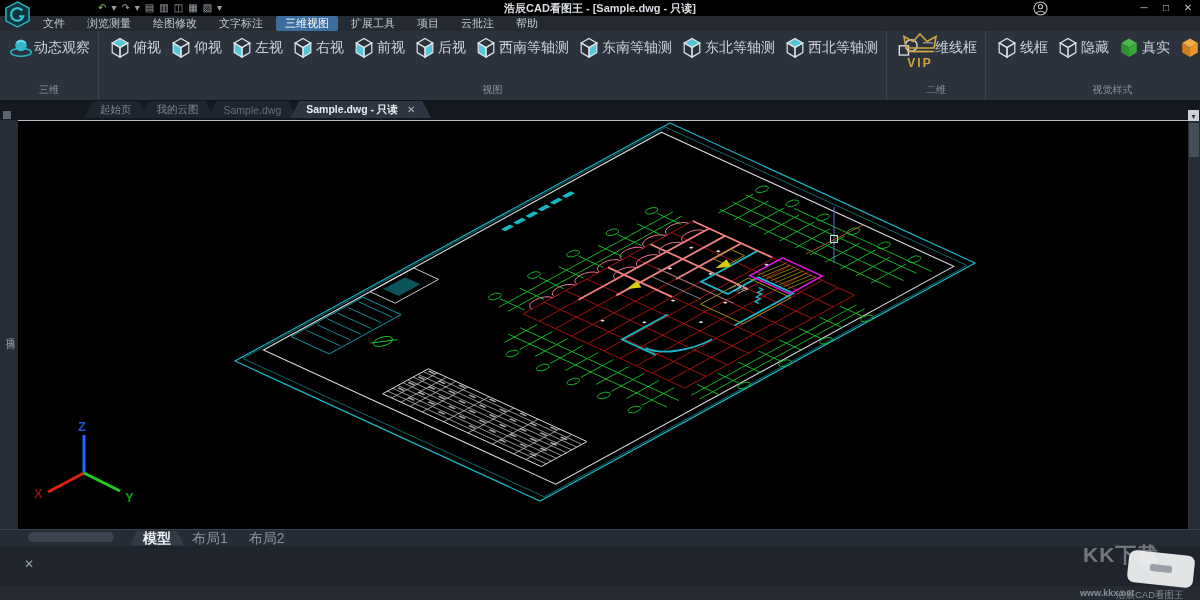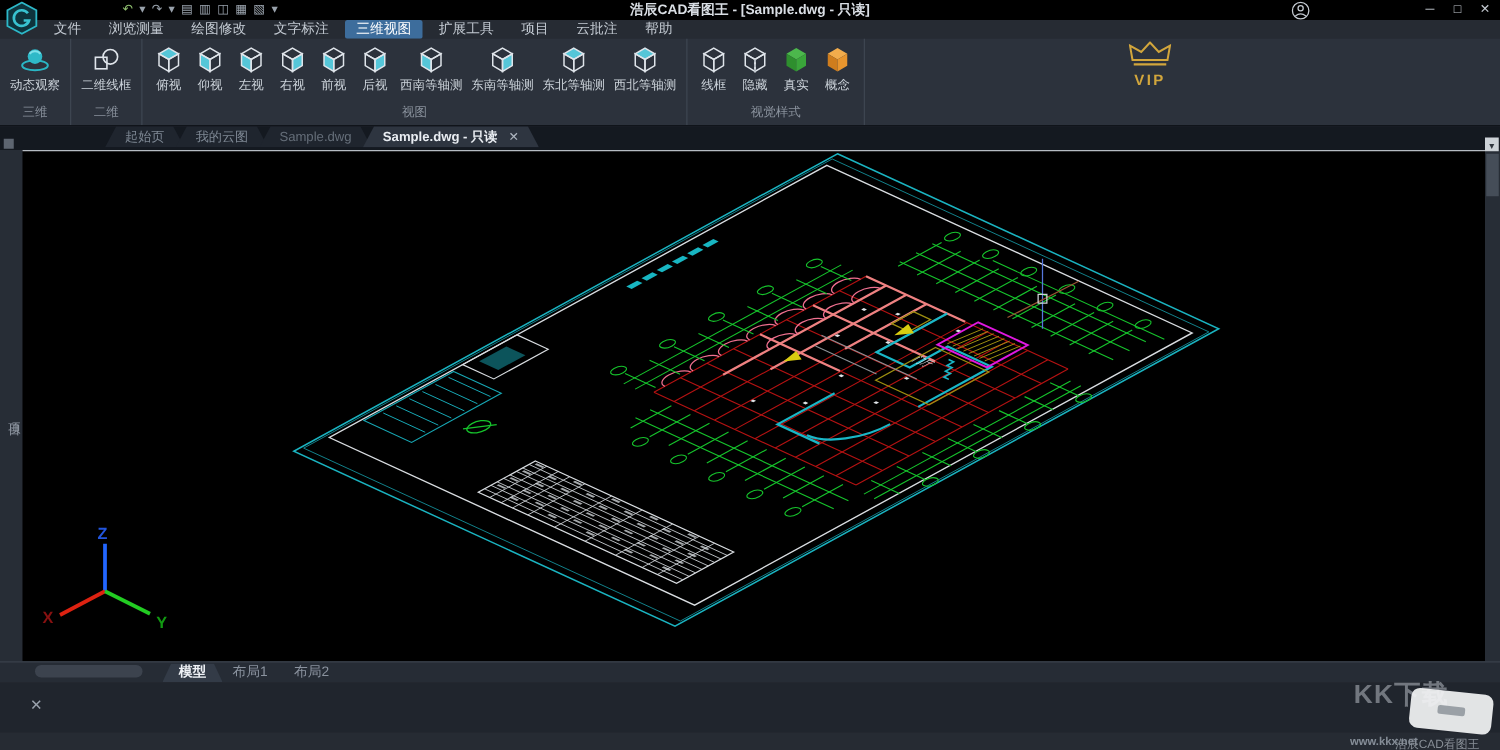--- a/index.html
+++ b/index.html
@@ -18,21 +18,21 @@
   .winbtn{width:16px;text-align:center;font-size:10px;color:#c0c6cd;line-height:16px;}
   
   #menu-bar{position:absolute;left:34px;top:16px;height:15px;display:flex;align-items:center;gap:4px;}
   .menu-item{font-size:11px;color:#c3cad2;padding:0 9px;height:15px;line-height:15px;border-radius:2px;}
   .menu-item.active{background:#3d6d9c;color:#fff;}
   
   .ribbon{position:absolute;left:0;top:31px;width:1200px;height:70px;background:#2c323c;border-bottom:1px solid #10141a;box-sizing:border-box;}
   #ribbon-panels{display:flex;height:69px;}
   .panel{border-right:1px solid #3d4550;display:flex;flex-direction:column;}
   .panel-buttons{flex:1;display:flex;align-items:flex-start;padding:3px 5px 0 5px;gap:1px;}
-  .rbtn{display:flex;flex-direction:column;align-items:center;padding:1px 3px;font-size:10px;color:#ccd3da;border-radius:2px;}
+  .rbtn{display:flex;flex-direction:row;align-items:center;padding:1px 3px;font-size:14px;color:#ccd3da;border-radius:2px;}
   .rico{width:26px;height:26px;}
   .rlabel{margin-top:0;white-space:nowrap;}
   .panel-label{font-size:10px;color:#8a929d;text-align:center;padding:0 6px 3px 6px;}
   .vip{position:absolute;left:897px;top:33px;width:46px;text-align:center;}
   .vip-label{color:#d2a63c;font-weight:bold;font-size:12px;letter-spacing:2px;margin-top:-1px;}
   
   .tabbar{position:absolute;left:0;top:101px;width:1200px;height:19px;background:#141920;display:flex;align-items:flex-start;padding-left:84px;box-sizing:border-box;}
   .panel-dot{position:absolute;left:3px;top:111px;width:8px;height:8px;background:#5d6570;}
   .doc-tab{height:17px;padding:0 16px;font-size:10.5px;color:#7e8894;display:flex;align-items:center;
            background:#1f252e;clip-path:polygon(9px 0,calc(100% - 9px) 0,100% 100%,0 100%);margin-right:-7px;}
@@ -46,21 +46,21 @@
   .leftstrip .vlabel{position:absolute;left:3px;top:210px;writing-mode:vertical-rl;font-size:10px;color:#8d95a0;letter-spacing:2px;}
   .canvas{position:absolute;left:18px;top:120px;width:1170px;height:409px;background:#000;border-top:1px solid #b6bcc3;box-sizing:content-box;}
   .vscroll{position:absolute;left:1188px;top:121px;width:12px;height:408px;background:#272d36;}
   .vscroll .thumb{position:absolute;left:1px;top:2px;width:10px;height:34px;background:#454d58;}
   #cad{display:block;}
   #cad .sk{vector-effect:non-scaling-stroke;}
   
   .layoutbar{position:absolute;left:0;top:529px;width:1200px;height:17px;background:#262c35;border-top:1px solid #3a414c;
              display:flex;align-items:center;padding-left:130px;box-sizing:border-box;}
   .hscroll{position:absolute;left:28px;top:532px;width:86px;height:10px;background:#3c434e;border-radius:5px;}
-  .layout-tab{height:15px;line-height:15px;padding:0 13px;font-size:11px;color:#8a929e;
+  .layout-tab{height:15px;line-height:15px;padding:0 13px;font-size:14px;color:#8a929e;
               clip-path:polygon(7px 0,calc(100% - 7px) 0,100% 100%,0 100%);margin-right:-5px;}
   .layout-tab.active{background:#333b47;color:#eef1f5;font-weight:bold;}
   
   .cmdpanel{position:absolute;left:0;top:546px;width:1200px;height:40px;background:#20252d;}
   .cmd-close{position:absolute;left:24px;top:11px;font-size:12px;color:#9aa2ad;}
   .cmdbox{position:absolute;left:37px;top:4px;width:1148px;height:33px;background:#161b21;border:1px solid #4e5863;box-sizing:border-box;}
   .cmdline{padding:1px 8px 0 8px;font-family:"DejaVu Sans Mono",monospace;font-size:11px;color:#e2e7ec;height:15px;line-height:15px;}
   
   .statusbar{position:absolute;left:0;top:586px;width:1200px;height:14px;background:#1b2026;}
   .coords{position:absolute;left:3px;top:0;height:14px;line-height:14px;font-size:10px;color:#b9c0c8;font-family:"DejaVu Sans Mono",monospace;}
@@ -138,122 +138,122 @@
                 </svg></span>
               <span class="rlabel">动态观察</span>
             </div>
           </div>
           <div class="panel-label">三维</div>
         </div>
         <div class="panel">
           <div class="panel-buttons">
             <div class="rbtn">
               <span class="rico"><svg width="26" height="26" viewBox="0 0 24 24">
-                  <rect x="4" y="10" width="8.5" height="8.5" fill="none" stroke="#dfe4ea" stroke-width="1.2"></rect>
-                  <circle cx="15" cy="9.6" r="5.4" fill="none" stroke="#dfe4ea" stroke-width="1.2"></circle>
-                </svg></span>
-              <span class="rlabel">二维线框</span>
+                  <polygon points="12,3.2 19.2,7.4 12,11.6 4.8,7.4" fill="#55c6d8"></polygon>
+                  <polygon points="12,3.2 19.2,7.4 12,11.6 4.8,7.4" fill="none" stroke="#dfe4ea" stroke-width="1.1"></polygon>
+                  <polygon points="4.8,7.4 12,11.6 12,20.4 4.8,16.2" fill="none" stroke="#dfe4ea" stroke-width="1.1"></polygon>
+                  <polygon points="19.2,7.4 12,11.6 12,20.4 19.2,16.2" fill="none" stroke="#dfe4ea" stroke-width="1.1"></polygon>
+                </svg></span>
+              <span class="rlabel">俯视</span>
+            </div>
+            <div class="rbtn">
+              <span class="rico"><svg width="26" height="26" viewBox="0 0 24 24">
+                  <polygon points="4.8,7.4 12,11.6 12,20.4 4.8,16.2" fill="#55c6d8"></polygon>
+                  <polygon points="12,3.2 19.2,7.4 12,11.6 4.8,7.4" fill="none" stroke="#dfe4ea" stroke-width="1.1"></polygon>
+                  <polygon points="4.8,7.4 12,11.6 12,20.4 4.8,16.2" fill="none" stroke="#dfe4ea" stroke-width="1.1"></polygon>
+                  <polygon points="19.2,7.4 12,11.6 12,20.4 19.2,16.2" fill="none" stroke="#dfe4ea" stroke-width="1.1"></polygon>
+                </svg></span>
+              <span class="rlabel">仰视</span>
+            </div>
+            <div class="rbtn">
+              <span class="rico"><svg width="26" height="26" viewBox="0 0 24 24">
+                  <polygon points="4.8,7.4 12,11.6 12,20.4 4.8,16.2" fill="#55c6d8"></polygon>
+                  <polygon points="12,3.2 19.2,7.4 12,11.6 4.8,7.4" fill="none" stroke="#dfe4ea" stroke-width="1.1"></polygon>
+                  <polygon points="4.8,7.4 12,11.6 12,20.4 4.8,16.2" fill="none" stroke="#dfe4ea" stroke-width="1.1"></polygon>
+                  <polygon points="19.2,7.4 12,11.6 12,20.4 19.2,16.2" fill="none" stroke="#dfe4ea" stroke-width="1.1"></polygon>
+                </svg></span>
+              <span class="rlabel">左视</span>
+            </div>
+            <div class="rbtn">
+              <span class="rico"><svg width="26" height="26" viewBox="0 0 24 24">
+                  <polygon points="19.2,7.4 12,11.6 12,20.4 19.2,16.2" fill="#55c6d8"></polygon>
+                  <polygon points="12,3.2 19.2,7.4 12,11.6 4.8,7.4" fill="none" stroke="#dfe4ea" stroke-width="1.1"></polygon>
+                  <polygon points="4.8,7.4 12,11.6 12,20.4 4.8,16.2" fill="none" stroke="#dfe4ea" stroke-width="1.1"></polygon>
+                  <polygon points="19.2,7.4 12,11.6 12,20.4 19.2,16.2" fill="none" stroke="#dfe4ea" stroke-width="1.1"></polygon>
+                </svg></span>
+              <span class="rlabel">右视</span>
+            </div>
+            <div class="rbtn">
+              <span class="rico"><svg width="26" height="26" viewBox="0 0 24 24">
+                  <polygon points="4.8,7.4 12,11.6 12,20.4 4.8,16.2" fill="#55c6d8"></polygon>
+                  <polygon points="12,3.2 19.2,7.4 12,11.6 4.8,7.4" fill="none" stroke="#dfe4ea" stroke-width="1.1"></polygon>
+                  <polygon points="4.8,7.4 12,11.6 12,20.4 4.8,16.2" fill="none" stroke="#dfe4ea" stroke-width="1.1"></polygon>
+                  <polygon points="19.2,7.4 12,11.6 12,20.4 19.2,16.2" fill="none" stroke="#dfe4ea" stroke-width="1.1"></polygon>
+                </svg></span>
+              <span class="rlabel">前视</span>
+            </div>
+            <div class="rbtn">
+              <span class="rico"><svg width="26" height="26" viewBox="0 0 24 24">
+                  <polygon points="19.2,7.4 12,11.6 12,20.4 19.2,16.2" fill="#55c6d8"></polygon>
+                  <polygon points="12,3.2 19.2,7.4 12,11.6 4.8,7.4" fill="none" stroke="#dfe4ea" stroke-width="1.1"></polygon>
+                  <polygon points="4.8,7.4 12,11.6 12,20.4 4.8,16.2" fill="none" stroke="#dfe4ea" stroke-width="1.1"></polygon>
+                  <polygon points="19.2,7.4 12,11.6 12,20.4 19.2,16.2" fill="none" stroke="#dfe4ea" stroke-width="1.1"></polygon>
+                </svg></span>
+              <span class="rlabel">后视</span>
+            </div>
+            <div class="rbtn">
+              <span class="rico"><svg width="26" height="26" viewBox="0 0 24 24">
+                  <polygon points="4.8,7.4 12,11.6 12,20.4 4.8,16.2" fill="#55c6d8"></polygon>
+                  <polygon points="12,3.2 19.2,7.4 12,11.6 4.8,7.4" fill="none" stroke="#dfe4ea" stroke-width="1.1"></polygon>
+                  <polygon points="4.8,7.4 12,11.6 12,20.4 4.8,16.2" fill="none" stroke="#dfe4ea" stroke-width="1.1"></polygon>
+                  <polygon points="19.2,7.4 12,11.6 12,20.4 19.2,16.2" fill="none" stroke="#dfe4ea" stroke-width="1.1"></polygon>
+                </svg></span>
+              <span class="rlabel">西南等轴测</span>
+            </div>
+            <div class="rbtn">
+              <span class="rico"><svg width="26" height="26" viewBox="0 0 24 24">
+                  <polygon points="19.2,7.4 12,11.6 12,20.4 19.2,16.2" fill="#55c6d8"></polygon>
+                  <polygon points="12,3.2 19.2,7.4 12,11.6 4.8,7.4" fill="none" stroke="#dfe4ea" stroke-width="1.1"></polygon>
+                  <polygon points="4.8,7.4 12,11.6 12,20.4 4.8,16.2" fill="none" stroke="#dfe4ea" stroke-width="1.1"></polygon>
+                  <polygon points="19.2,7.4 12,11.6 12,20.4 19.2,16.2" fill="none" stroke="#dfe4ea" stroke-width="1.1"></polygon>
+                </svg></span>
+              <span class="rlabel">东南等轴测</span>
+            </div>
+            <div class="rbtn">
+              <span class="rico"><svg width="26" height="26" viewBox="0 0 24 24">
+                  <polygon points="12,3.2 19.2,7.4 12,11.6 4.8,7.4" fill="#55c6d8"></polygon>
+                  <polygon points="12,3.2 19.2,7.4 12,11.6 4.8,7.4" fill="none" stroke="#dfe4ea" stroke-width="1.1"></polygon>
+                  <polygon points="4.8,7.4 12,11.6 12,20.4 4.8,16.2" fill="none" stroke="#dfe4ea" stroke-width="1.1"></polygon>
+                  <polygon points="19.2,7.4 12,11.6 12,20.4 19.2,16.2" fill="none" stroke="#dfe4ea" stroke-width="1.1"></polygon>
+                </svg></span>
+              <span class="rlabel">东北等轴测</span>
+            </div>
+            <div class="rbtn">
+              <span class="rico"><svg width="26" height="26" viewBox="0 0 24 24">
+                  <polygon points="12,3.2 19.2,7.4 12,11.6 4.8,7.4" fill="#55c6d8"></polygon>
+                  <polygon points="12,3.2 19.2,7.4 12,11.6 4.8,7.4" fill="none" stroke="#dfe4ea" stroke-width="1.1"></polygon>
+                  <polygon points="4.8,7.4 12,11.6 12,20.4 4.8,16.2" fill="none" stroke="#dfe4ea" stroke-width="1.1"></polygon>
+                  <polygon points="19.2,7.4 12,11.6 12,20.4 19.2,16.2" fill="none" stroke="#dfe4ea" stroke-width="1.1"></polygon>
+                </svg></span>
+              <span class="rlabel">西北等轴测</span>
             </div>
           </div>
-          <div class="panel-label">二维</div>
+          <div class="panel-label">视图</div>
         </div>
         <div class="panel">
           <div class="panel-buttons">
             <div class="rbtn">
               <span class="rico"><svg width="26" height="26" viewBox="0 0 24 24">
-                  <polygon points="12,3.2 19.2,7.4 12,11.6 4.8,7.4" fill="#55c6d8"></polygon>
-                  <polygon points="12,3.2 19.2,7.4 12,11.6 4.8,7.4" fill="none" stroke="#dfe4ea" stroke-width="1.1"></polygon>
-                  <polygon points="4.8,7.4 12,11.6 12,20.4 4.8,16.2" fill="none" stroke="#dfe4ea" stroke-width="1.1"></polygon>
-                  <polygon points="19.2,7.4 12,11.6 12,20.4 19.2,16.2" fill="none" stroke="#dfe4ea" stroke-width="1.1"></polygon>
-                </svg></span>
-              <span class="rlabel">俯视</span>
-            </div>
-            <div class="rbtn">
-              <span class="rico"><svg width="26" height="26" viewBox="0 0 24 24">
-                  <polygon points="4.8,7.4 12,11.6 12,20.4 4.8,16.2" fill="#55c6d8"></polygon>
-                  <polygon points="12,3.2 19.2,7.4 12,11.6 4.8,7.4" fill="none" stroke="#dfe4ea" stroke-width="1.1"></polygon>
-                  <polygon points="4.8,7.4 12,11.6 12,20.4 4.8,16.2" fill="none" stroke="#dfe4ea" stroke-width="1.1"></polygon>
-                  <polygon points="19.2,7.4 12,11.6 12,20.4 19.2,16.2" fill="none" stroke="#dfe4ea" stroke-width="1.1"></polygon>
-                </svg></span>
-              <span class="rlabel">仰视</span>
-            </div>
-            <div class="rbtn">
-              <span class="rico"><svg width="26" height="26" viewBox="0 0 24 24">
-                  <polygon points="4.8,7.4 12,11.6 12,20.4 4.8,16.2" fill="#55c6d8"></polygon>
-                  <polygon points="12,3.2 19.2,7.4 12,11.6 4.8,7.4" fill="none" stroke="#dfe4ea" stroke-width="1.1"></polygon>
-                  <polygon points="4.8,7.4 12,11.6 12,20.4 4.8,16.2" fill="none" stroke="#dfe4ea" stroke-width="1.1"></polygon>
-                  <polygon points="19.2,7.4 12,11.6 12,20.4 19.2,16.2" fill="none" stroke="#dfe4ea" stroke-width="1.1"></polygon>
-                </svg></span>
-              <span class="rlabel">左视</span>
-            </div>
-            <div class="rbtn">
-              <span class="rico"><svg width="26" height="26" viewBox="0 0 24 24">
-                  <polygon points="19.2,7.4 12,11.6 12,20.4 19.2,16.2" fill="#55c6d8"></polygon>
-                  <polygon points="12,3.2 19.2,7.4 12,11.6 4.8,7.4" fill="none" stroke="#dfe4ea" stroke-width="1.1"></polygon>
-                  <polygon points="4.8,7.4 12,11.6 12,20.4 4.8,16.2" fill="none" stroke="#dfe4ea" stroke-width="1.1"></polygon>
-                  <polygon points="19.2,7.4 12,11.6 12,20.4 19.2,16.2" fill="none" stroke="#dfe4ea" stroke-width="1.1"></polygon>
-                </svg></span>
-              <span class="rlabel">右视</span>
-            </div>
-            <div class="rbtn">
-              <span class="rico"><svg width="26" height="26" viewBox="0 0 24 24">
-                  <polygon points="4.8,7.4 12,11.6 12,20.4 4.8,16.2" fill="#55c6d8"></polygon>
-                  <polygon points="12,3.2 19.2,7.4 12,11.6 4.8,7.4" fill="none" stroke="#dfe4ea" stroke-width="1.1"></polygon>
-                  <polygon points="4.8,7.4 12,11.6 12,20.4 4.8,16.2" fill="none" stroke="#dfe4ea" stroke-width="1.1"></polygon>
-                  <polygon points="19.2,7.4 12,11.6 12,20.4 19.2,16.2" fill="none" stroke="#dfe4ea" stroke-width="1.1"></polygon>
-                </svg></span>
-              <span class="rlabel">前视</span>
-            </div>
-            <div class="rbtn">
-              <span class="rico"><svg width="26" height="26" viewBox="0 0 24 24">
-                  <polygon points="19.2,7.4 12,11.6 12,20.4 19.2,16.2" fill="#55c6d8"></polygon>
-                  <polygon points="12,3.2 19.2,7.4 12,11.6 4.8,7.4" fill="none" stroke="#dfe4ea" stroke-width="1.1"></polygon>
-                  <polygon points="4.8,7.4 12,11.6 12,20.4 4.8,16.2" fill="none" stroke="#dfe4ea" stroke-width="1.1"></polygon>
-                  <polygon points="19.2,7.4 12,11.6 12,20.4 19.2,16.2" fill="none" stroke="#dfe4ea" stroke-width="1.1"></polygon>
-                </svg></span>
-              <span class="rlabel">后视</span>
-            </div>
-            <div class="rbtn">
-              <span class="rico"><svg width="26" height="26" viewBox="0 0 24 24">
-                  <polygon points="4.8,7.4 12,11.6 12,20.4 4.8,16.2" fill="#55c6d8"></polygon>
-                  <polygon points="12,3.2 19.2,7.4 12,11.6 4.8,7.4" fill="none" stroke="#dfe4ea" stroke-width="1.1"></polygon>
-                  <polygon points="4.8,7.4 12,11.6 12,20.4 4.8,16.2" fill="none" stroke="#dfe4ea" stroke-width="1.1"></polygon>
-                  <polygon points="19.2,7.4 12,11.6 12,20.4 19.2,16.2" fill="none" stroke="#dfe4ea" stroke-width="1.1"></polygon>
-                </svg></span>
-              <span class="rlabel">西南等轴测</span>
-            </div>
-            <div class="rbtn">
-              <span class="rico"><svg width="26" height="26" viewBox="0 0 24 24">
-                  <polygon points="19.2,7.4 12,11.6 12,20.4 19.2,16.2" fill="#55c6d8"></polygon>
-                  <polygon points="12,3.2 19.2,7.4 12,11.6 4.8,7.4" fill="none" stroke="#dfe4ea" stroke-width="1.1"></polygon>
-                  <polygon points="4.8,7.4 12,11.6 12,20.4 4.8,16.2" fill="none" stroke="#dfe4ea" stroke-width="1.1"></polygon>
-                  <polygon points="19.2,7.4 12,11.6 12,20.4 19.2,16.2" fill="none" stroke="#dfe4ea" stroke-width="1.1"></polygon>
-                </svg></span>
-              <span class="rlabel">东南等轴测</span>
-            </div>
-            <div class="rbtn">
-              <span class="rico"><svg width="26" height="26" viewBox="0 0 24 24">
-                  <polygon points="12,3.2 19.2,7.4 12,11.6 4.8,7.4" fill="#55c6d8"></polygon>
-                  <polygon points="12,3.2 19.2,7.4 12,11.6 4.8,7.4" fill="none" stroke="#dfe4ea" stroke-width="1.1"></polygon>
-                  <polygon points="4.8,7.4 12,11.6 12,20.4 4.8,16.2" fill="none" stroke="#dfe4ea" stroke-width="1.1"></polygon>
-                  <polygon points="19.2,7.4 12,11.6 12,20.4 19.2,16.2" fill="none" stroke="#dfe4ea" stroke-width="1.1"></polygon>
-                </svg></span>
-              <span class="rlabel">东北等轴测</span>
-            </div>
-            <div class="rbtn">
-              <span class="rico"><svg width="26" height="26" viewBox="0 0 24 24">
-                  <polygon points="12,3.2 19.2,7.4 12,11.6 4.8,7.4" fill="#55c6d8"></polygon>
-                  <polygon points="12,3.2 19.2,7.4 12,11.6 4.8,7.4" fill="none" stroke="#dfe4ea" stroke-width="1.1"></polygon>
-                  <polygon points="4.8,7.4 12,11.6 12,20.4 4.8,16.2" fill="none" stroke="#dfe4ea" stroke-width="1.1"></polygon>
-                  <polygon points="19.2,7.4 12,11.6 12,20.4 19.2,16.2" fill="none" stroke="#dfe4ea" stroke-width="1.1"></polygon>
-                </svg></span>
-              <span class="rlabel">西北等轴测</span>
+                  <rect x="4" y="10" width="8.5" height="8.5" fill="none" stroke="#dfe4ea" stroke-width="1.2"></rect>
+                  <circle cx="15" cy="9.6" r="5.4" fill="none" stroke="#dfe4ea" stroke-width="1.2"></circle>
+                </svg></span>
+              <span class="rlabel">二维线框</span>
             </div>
           </div>
-          <div class="panel-label">视图</div>
+          <div class="panel-label">二维</div>
         </div>
         <div class="panel">
           <div class="panel-buttons">
             <div class="rbtn">
               <span class="rico"><svg width="26" height="26" viewBox="0 0 24 24">
                   <polygon points="12,3.2 19.2,7.4 12,11.6 4.8,7.4" fill="none" stroke="#dfe4ea" stroke-width="1.1"></polygon>
                   <polygon points="4.8,7.4 12,11.6 12,20.4 4.8,16.2" fill="none" stroke="#dfe4ea" stroke-width="1.1"></polygon>
                   <polygon points="19.2,7.4 12,11.6 12,20.4 19.2,16.2" fill="none" stroke="#dfe4ea" stroke-width="1.1"></polygon>
                 </svg></span>
               <span class="rlabel">线框</span>

